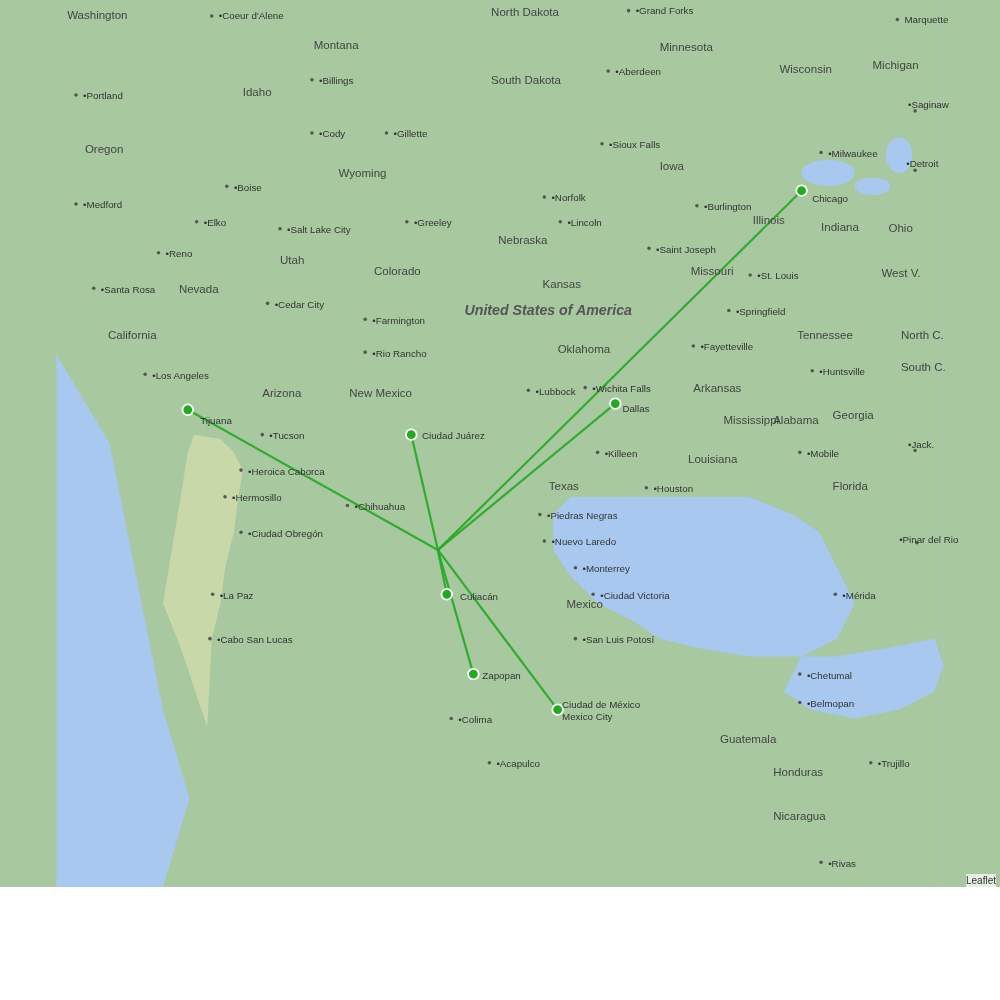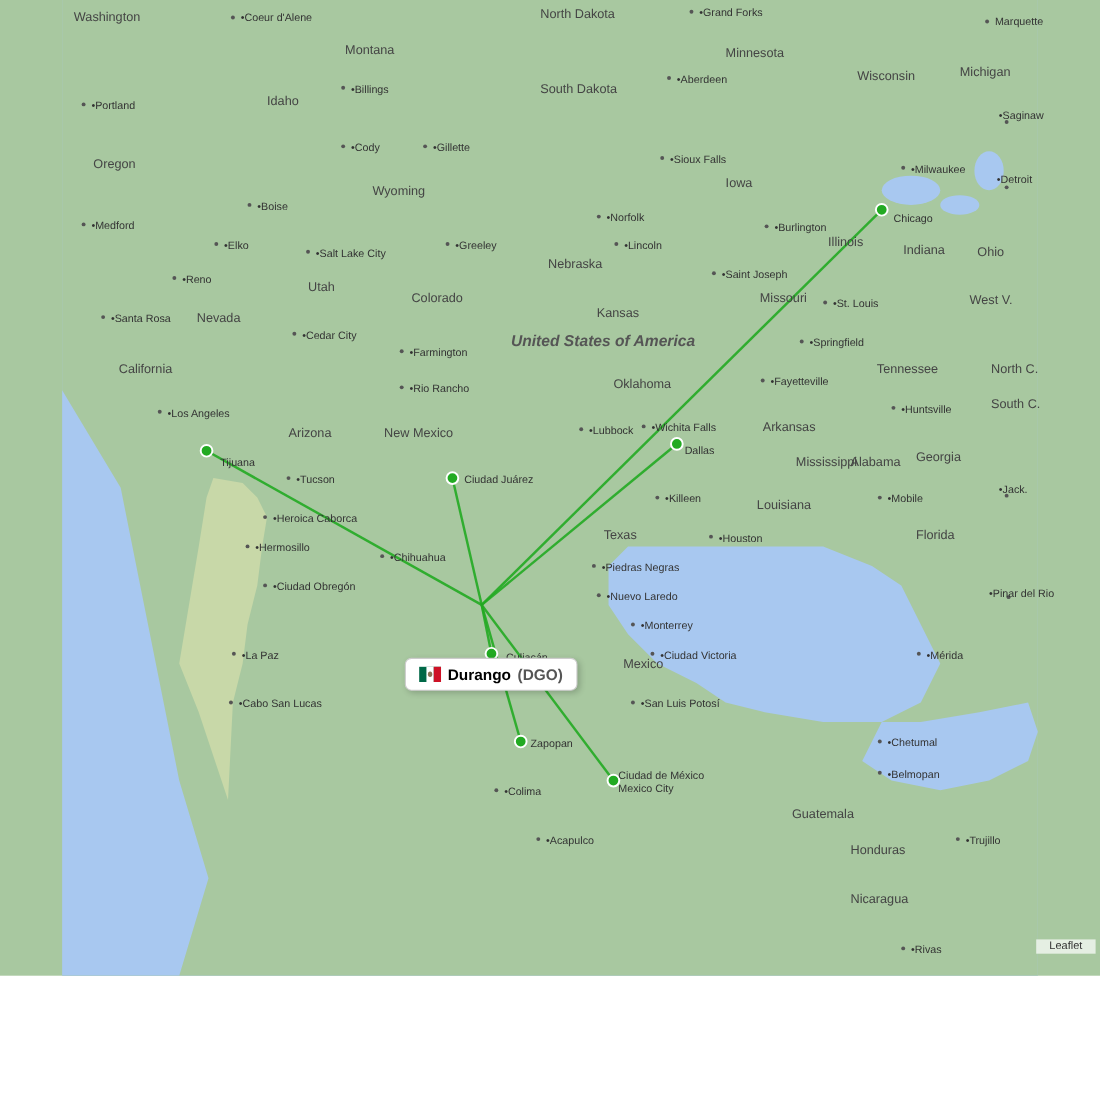--- a/index.html
+++ b/index.html
@@ -40,26 +40,26 @@
       fill: none;
       opacity: 0.9;
     }
     .hub-dot {
       fill: #22aa22;
       stroke: #fff;
       stroke-width: 2;
     }
     .leaflet-attribution {
       position: absolute;
-      bottom: 20px;
+      bottom: 0;
       right: 4px;
       font-size: 10px;
       color: #333;
       background: rgba(255,255,255,0.7);
-      padding: 1px 12px;
+      padding: 1px 0;
       margin-top: 32px;
     }
     .tooltip-box {
       position: absolute;
       background: white;
       border: 1px solid #ccc;
       border-radius: 6px;
       padding: 6px 12px;
       font-size: 14px;
       font-weight: bold;
@@ -374,30 +374,17 @@
 
     <circle cx="918" cy="860" r="2" fill="#555"></circle>
     <text x="926" y="865" class="city-label">•Trujillo</text>
 
     <text x="808" y="925" class="state-label">Nicaragua</text>
 
     <circle cx="862" cy="972" r="2" fill="#555"></circle>
     <text x="870" y="977" class="city-label">•Rivas</text>
   </svg>
 
-  <div class="tooltip-box" style="left: 368px; top: 598px;">
-    <span style="display:inline-flex;align-items:center;">
-
-      <svg width="20" height="14" viewBox="0 0 20 14" xmlns="http://www.w3.org/2000/svg">
-        <rect width="20" height="14" fill="#006847"></rect>
-        <rect x="6.67" width="6.67" height="14" fill="#fff"></rect>
-        <rect x="13.33" width="6.67" height="14" fill="#ce1126"></rect>
-        <ellipse cx="10" cy="7" rx="2" ry="2.5" fill="#8B7355"></ellipse>
-      </svg>
-    </span>
-    <span>Durango</span>
-    <span style="color:#555;">(DGO)</span>
-  </div>
 
   <div class="leaflet-attribution">
     <span>Leaflet</span>
   </div>
 </div>
 
 </body></html>

